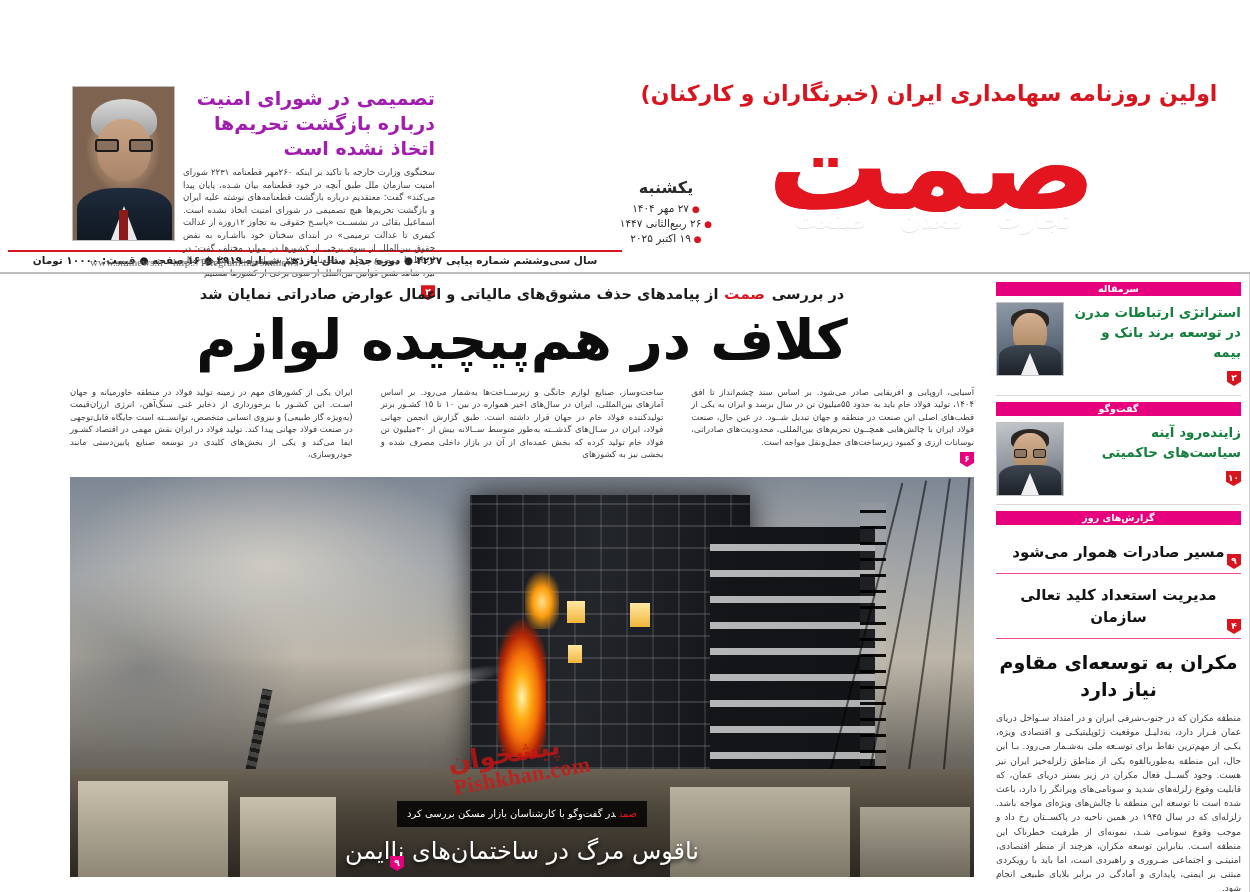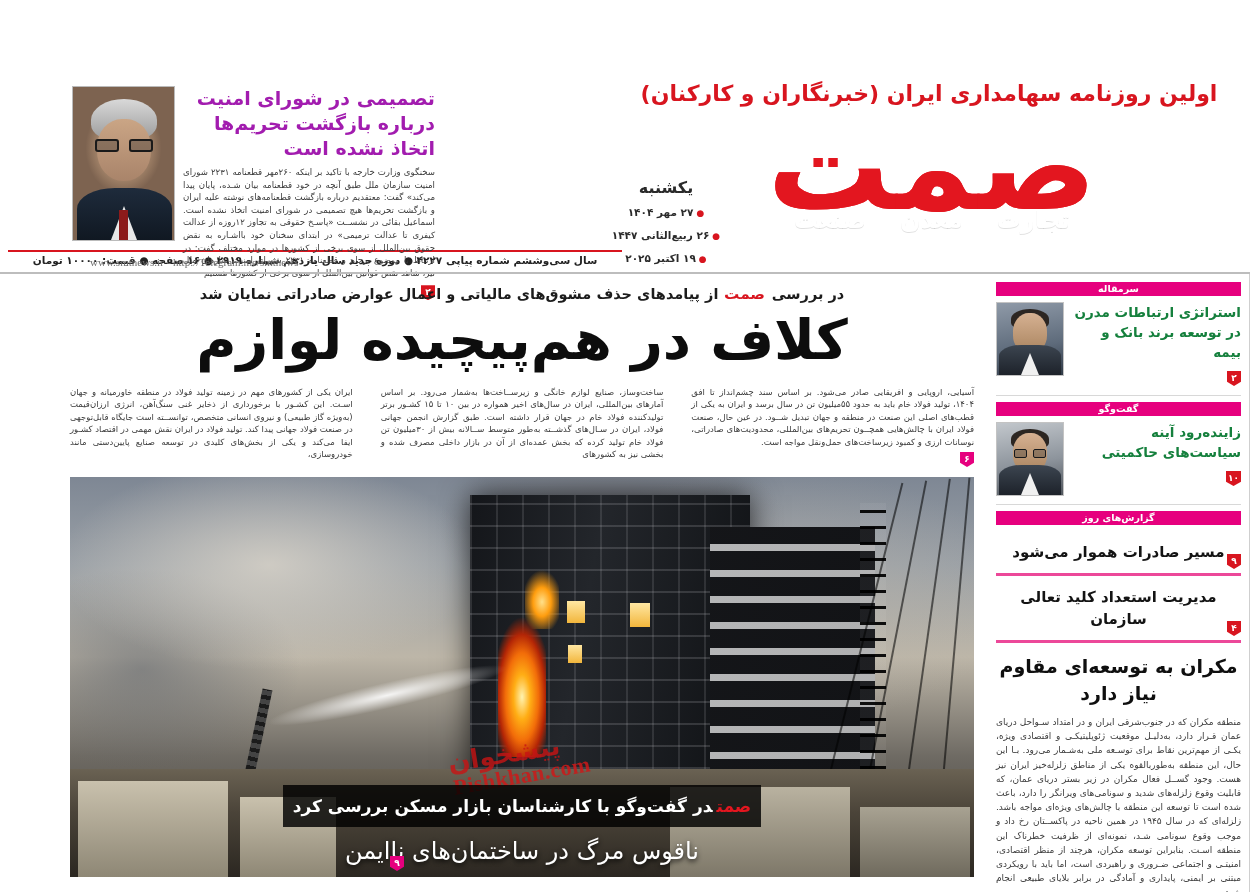--- a/index.html
+++ b/index.html
@@ -56,21 +56,21 @@
     font-size: 10.5px; font-weight: bold; color: #222;
     text-align: center; white-space: nowrap; direction: rtl;
   }
 
   
   .date-block {
     position: absolute; top: 178px; right: 528px; width: 112px;
     text-align: center; direction: rtl;
   }
   .date-weekday { font-size: 16px; font-weight: bold; color: #2a2a2a; margin-bottom: 4px; }
-  .date-line { font-size: 10.5px; font-weight: bold; color: #2a2a2a; line-height: 22px; white-space: nowrap;}
+  .date-line { font-size: 10.5px; font-weight: normal; color: #2a2a2a; line-height: 14px; white-space: nowrap;}
   .date-line .bullet { color: #d8151f; font-size: 9px; margin-left: 3px; }
 
   
   .top-article {
     position: absolute; top: 86px; left: 72px; width: 363px; height: 160px;
     display: flex; flex-direction: row-reverse; gap: 8px;
   }
   .top-article-photo {
     width: 103px; height: 155px; flex: 0 0 103px;
     border: 1px solid #bbb;
@@ -228,22 +228,22 @@
   .lb2{left:170px;width:96px;height:80px;}
   .lb3{left:600px;width:180px;height:90px;background:linear-gradient(180deg,#b9b2a0,#7d7768);}
   .lb4{left:790px;width:110px;height:70px;background:linear-gradient(180deg,#a8a292,#6f6a5d);}
 
   .photo-overlay {
     position:absolute; left:0; right:0; bottom:0; padding: 0 0 8px 0;
     text-align: center; direction: rtl;
   }
   .overlay-kicker {
     display: inline-block; background: rgba(0,0,0,.82); color: #fff;
-    font-size: 17px; font-weight: bold; line-height: 26px;
-    padding: 8px 10px; white-space: nowrap; letter-spacing: -0.3px;
+    font-size: 10px; font-weight: normal; line-height: 26px;
+    padding: 0 10px; white-space: nowrap; letter-spacing: -0.3px;
   }
   .overlay-kicker .brand-inline2 { color: #e3161f; margin-left: 4px; }
   .overlay-title {
     color: #fff; font-size: 24px; font-weight: normal;
     line-height: 36px; letter-spacing: -0.8px; margin-top: 6px;
     text-shadow: 0 2px 5px rgba(0,0,0,.85);
     white-space: nowrap;
   }
   .overlay-badge { position:absolute; left: 320px; bottom: 6px; }
   .watermark {
@@ -287,21 +287,21 @@
   .th-spec i { position:absolute; width:13px; height:9px; border:1.5px solid #15181c; border-radius:2px; background:rgba(30,35,40,.3); }
   .th-spec i:first-child{left:0;} .th-spec i:last-child{right:0;}
   .side-text { flex: 1 1 auto; direction: rtl; text-align: right; }
   .side-title {
     font-size: 13.5px; font-weight: bold; color: #15803d;
     line-height: 20px; letter-spacing: -0.3px;
   }
   .side-badge-row { margin-top: 6px; }
 
   .report-item { position: relative; padding: 10px 0 10px 0;
-    border-bottom: 3px solid #ec4899; direction: rtl; text-align: center; }
+    border-bottom: 1px solid #ec4899; direction: rtl; text-align: center; }
   .report-title { font-size: 15px; font-weight: bold; color: #141414; line-height: 22px; letter-spacing:-.3px; }
   .report-badge { position:absolute; right: 0; bottom: 4px; }
 
   .feature { padding-top: 10px; direction: rtl; }
   .feature-title {
     font-size: 19px; font-weight: bold; color: #0f0f0f;
     line-height: 27px; text-align: center; letter-spacing: -0.6px; margin-bottom: 8px;
   }
   .feature-body { font-size: 9px; color: #3b3b3b; line-height: 14.2px; text-align: justify; }
 </style>

